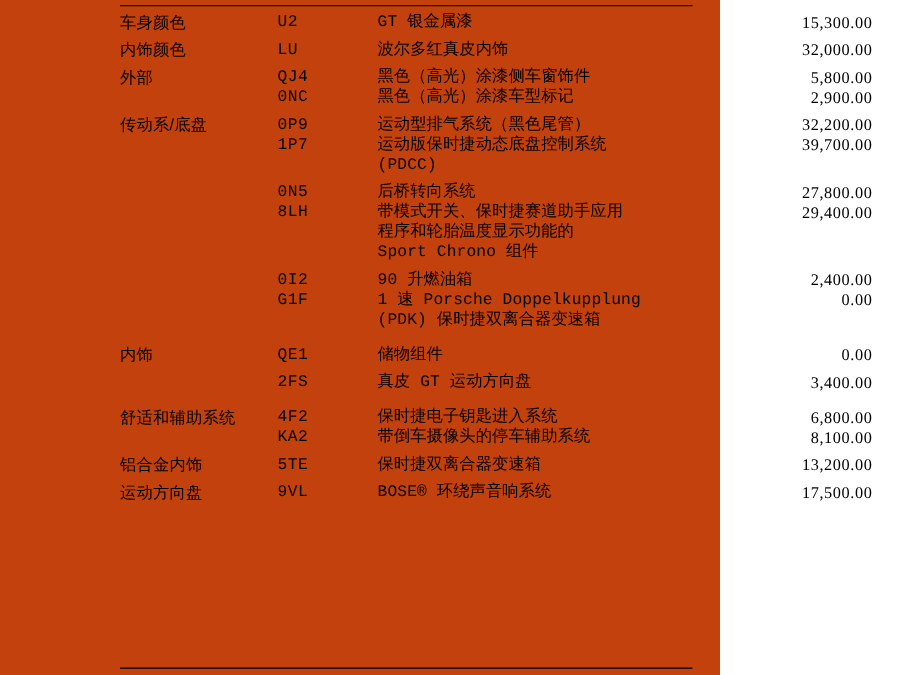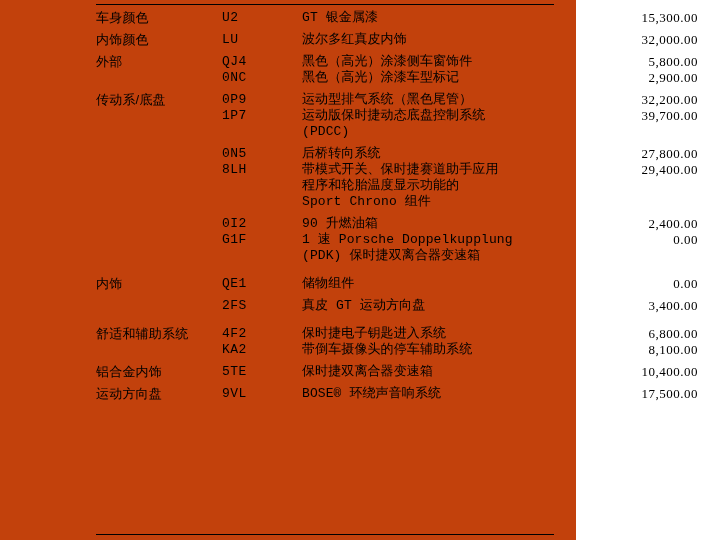--- a/index.html
+++ b/index.html
@@ -211,21 +211,21 @@
           <td class="desc">带倒车摄像头的停车辅助系统</td>
           <td class="price">8,100.00</td>
         </tr>
         <tr class="spacer">
           <td colspan="4"></td>
         </tr>
         <tr class="row">
           <td class="group">铝合金内饰</td>
           <td class="code">5TE</td>
           <td class="desc">保时捷双离合器变速箱</td>
-          <td class="price">10,400.00</td>
+          <td class="price">13,200.00</td>
         </tr>
         <tr class="spacer">
           <td colspan="4"></td>
         </tr>
         <tr class="row">
           <td class="group">运动方向盘</td>
           <td class="code">9VL</td>
           <td class="desc">BOSE® 环绕声音响系统</td>
           <td class="price">17,500.00</td>
         </tr>

